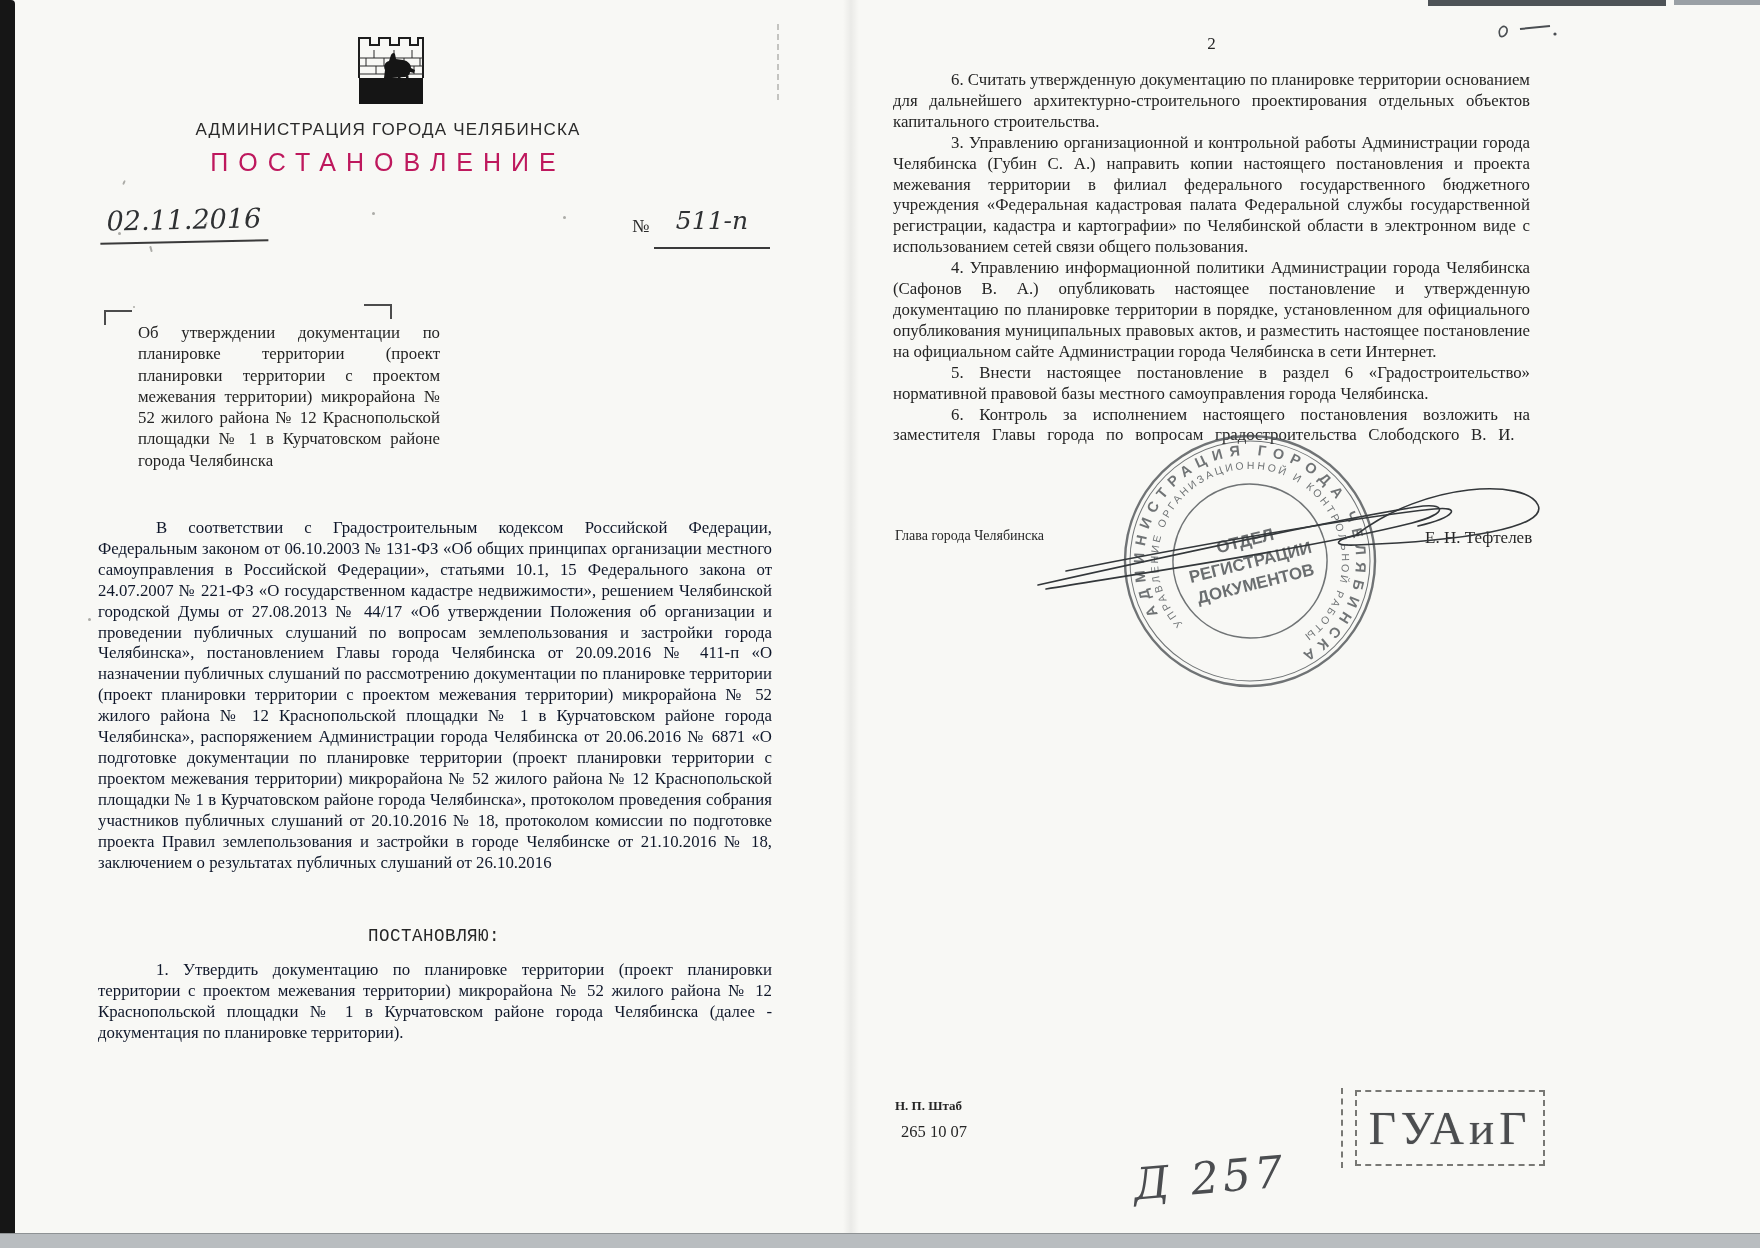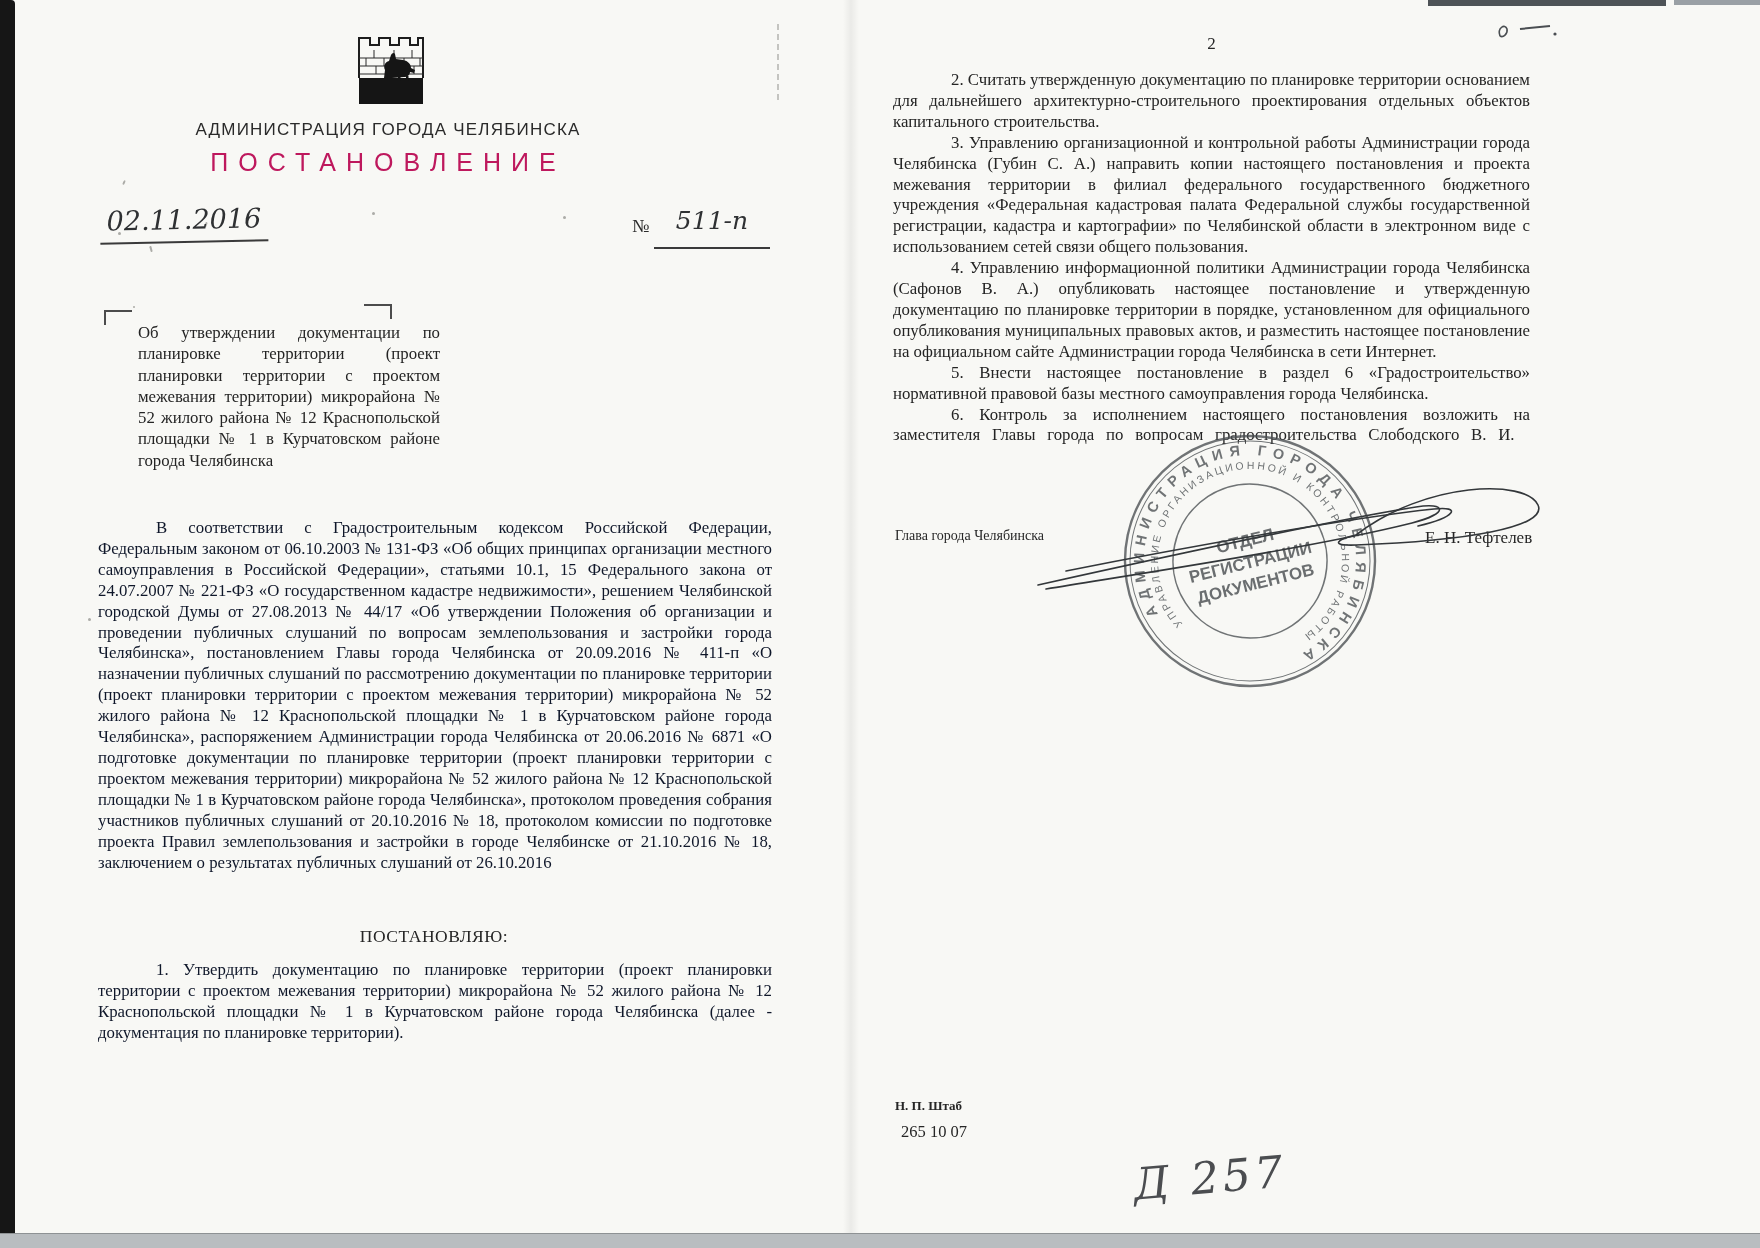--- a/index.html
+++ b/index.html
@@ -41,21 +41,21 @@
     border-bottom:2px solid #3a3a3a;padding-bottom:12px;}
   
   .bracket{position:absolute;width:26px;height:13px;}
   .bracket.tl{left:8px;top:310px;border-top:2px solid #4c4c4c;border-left:2px solid #4c4c4c;}
   .bracket.tr{left:268px;top:304px;border-top:2px solid #4c4c4c;border-right:2px solid #4c4c4c;}
   .subject{position:absolute;left:26px;top:322px;width:302px;font-size:16.8px;line-height:21.3px;
     text-align:justify;color:#242424;margin-left:16px;}
   
   .bodytext{font-size:16.8px;line-height:20.9px;text-align:justify;margin:0;color:#0f172a;}
   .preamble{position:absolute;left:2px;top:518px;width:674px;text-indent:58px;}
-  .resolve{position:absolute;left:0;top:926px;width:676px;text-align:center;font-size:17.5px;letter-spacing:.5px;}
+  .resolve{position:absolute;left:0;top:926px;width:676px;text-align:center;font-size:17.5px;letter-spacing:.5px;font-family:Liberation Mono, monospace;}
   .item1{position:absolute;left:2px;top:960px;width:674px;text-indent:58px;}
   
   .pagenum{position:absolute;left:0;top:34px;width:637px;text-align:center;font-size:17px;}
   .paras{position:absolute;left:0;top:70px;width:637px;}
   .paras p{font-size:16.8px;line-height:20.9px;text-align:justify;margin:0;text-indent:58px;color:#242424;}
   .paras p:last-child{word-spacing:.45em;}
   .sig-title{position:absolute;left:2px;top:528px;font-size:14px;}
   .sig-name{position:absolute;left:532px;top:528px;font-size:17px;}
   .stamp{position:absolute;left:226px;top:430px;width:262px;height:262px;}
   .signature{position:absolute;left:133px;top:473px;}
@@ -124,21 +124,21 @@
     <p class="bodytext preamble">В соответствии с Градостроительным кодексом Российской Федерации, Федеральным законом от 06.10.2003 № 131-ФЗ «Об общих принципах организации местного самоуправления в Российской Федерации», статьями 10.1, 15 Федерального закона от 24.07.2007 № 221-ФЗ «О государственном кадастре недвижимости», решением Челябинской городской Думы от 27.08.2013 № 44/17 «Об утверждении Положения об организации и проведении публичных слушаний по вопросам землепользования и застройки города Челябинска», постановлением Главы города Челябинска от 20.09.2016 № 411-п «О назначении публичных слушаний по рассмотрению документации по планировке территории (проект планировки территории с проектом межевания территории) микрорайона № 52 жилого района № 12 Краснопольской площадки № 1 в Курчатовском районе города Челябинска», распоряжением Администрации города Челябинска от 20.06.2016 № 6871 «О подготовке документации по планировке территории (проект планировки территории с проектом межевания территории) микрорайона № 52 жилого района № 12 Краснопольской площадки № 1 в Курчатовском районе города Челябинска», протоколом проведения собрания участников публичных слушаний от 20.10.2016 № 18, протоколом комиссии по подготовке проекта Правил землепользования и застройки в городе Челябинске от 21.10.2016 № 18, заключением о результатах публичных слушаний от 26.10.2016</p>
     <div class="resolve">ПОСТАНОВЛЯЮ:</div>
     <p class="bodytext item1">1. Утвердить документацию по планировке территории (проект планировки территории с проектом межевания территории) микрорайона № 52 жилого района № 12 Краснопольской площадки № 1 в Курчатовском районе города Челябинска (далее - документация по планировке территории).</p>
   </section>
 
   <section class="page page-right">
 
     <div class="pagenum">2</div>
 
     <div class="paras">
-      <p>2. Считать утвержденную документацию по планировке территории основанием для дальнейшего архитектурно-строительного проектирования отдельных объектов капитального строительства.</p>
+      <p>6. Считать утвержденную документацию по планировке территории основанием для дальнейшего архитектурно-строительного проектирования отдельных объектов капитального строительства.</p>
       <p>3. Управлению организационной и контрольной работы Администрации города Челябинска (Губин С. А.) направить копии настоящего постановления и проекта межевания территории в филиал федерального государственного бюджетного учреждения «Федеральная кадастровая палата Федеральной службы государственной регистрации, кадастра и картографии» по Челябинской области в электронном виде с использованием сетей связи общего пользования.</p>
       <p>4. Управлению информационной политики Администрации города Челябинска (Сафонов В. А.) опубликовать настоящее постановление и утвержденную документацию по планировке территории в порядке, установленном для официального опубликования муниципальных правовых актов, и разместить настоящее постановление на официальном сайте Администрации города Челябинска в сети Интернет.</p>
       <p>5. Внести настоящее постановление в раздел 6 «Градостроительство» нормативной правовой базы местного самоуправления города Челябинска.</p>
       <p>6. Контроль за исполнением настоящего постановления возложить на заместителя Главы города по вопросам градостроительства Слободского В. И.</p>
     </div>
 
     <div class="sig-title">Глава города Челябинска</div>
     <div class="sig-name">Е. Н. Тефтелев</div>
 
     <div class="stamp">
@@ -176,18 +176,21 @@
         <path d="M40 98 C160 74 330 44 408 36 C436 33 430 44 392 53"></path>
         <path d="M330 62 C400 8 500 6 512 32 C522 54 440 68 330 72 C302 73 312 66 330 62"></path>
       </g>
     </svg>
 
     <div class="exec-name">Н. П. Штаб</div>
     <div class="exec-phone">265 10 07</div>
 
     <div class="hand note-hw">Д 257</div>
 
+    <div class="guaig-box">
+      <span class="guaig-label">ГУАиГ</span>
+    </div>
   </section>
 
   <div class="edge-bottom"></div>
   <div class="edge-top-a"></div>
   <div class="edge-top-b"></div>
 </div>
 
 </body></html>

